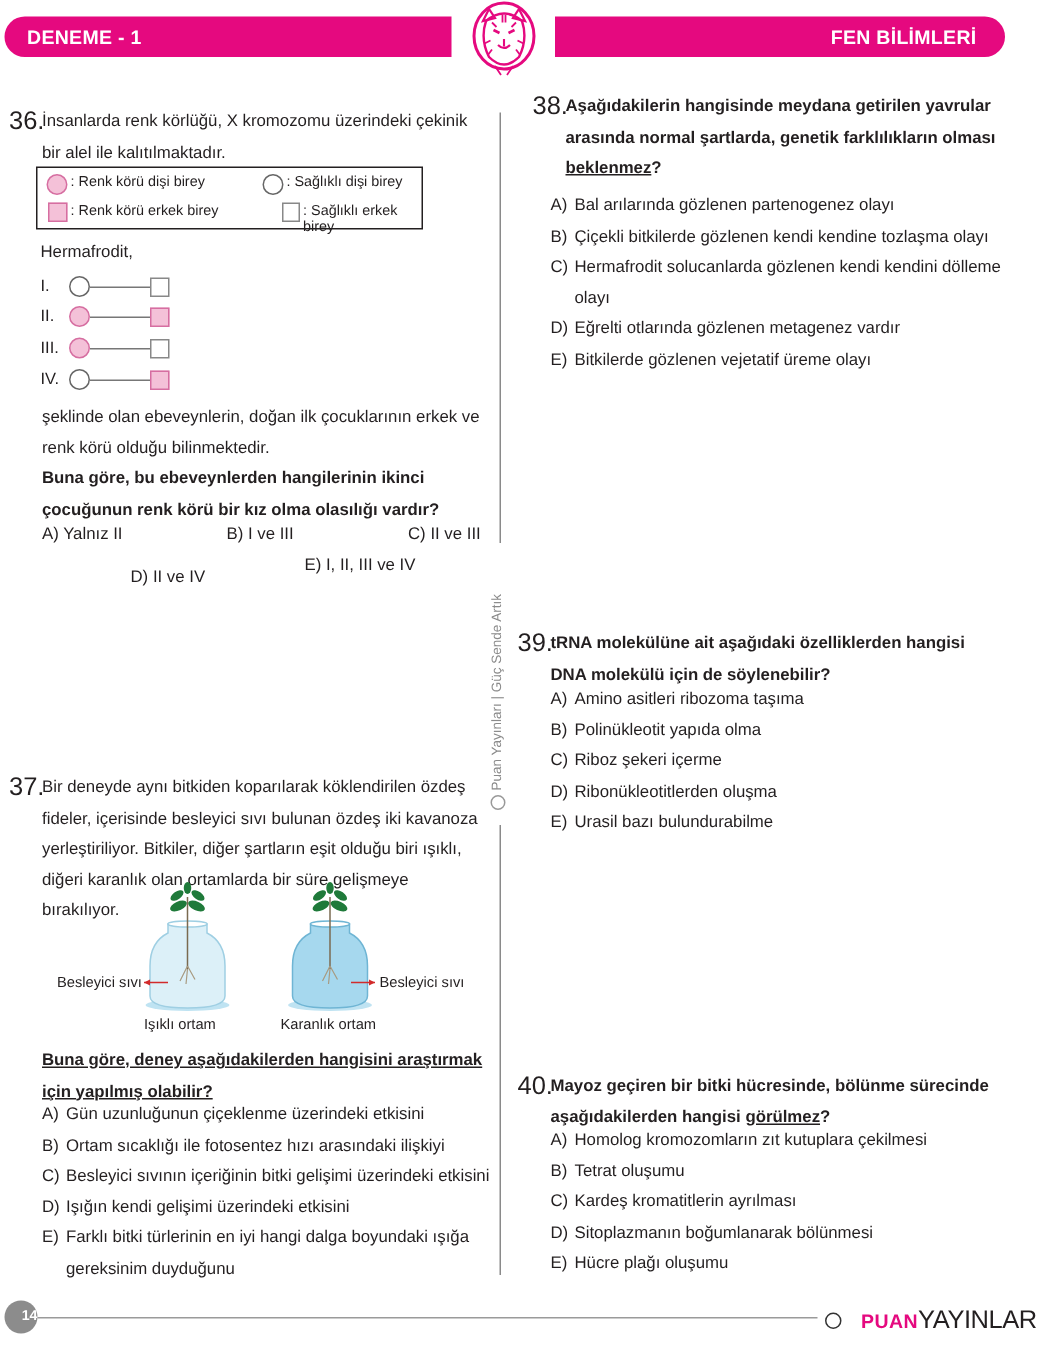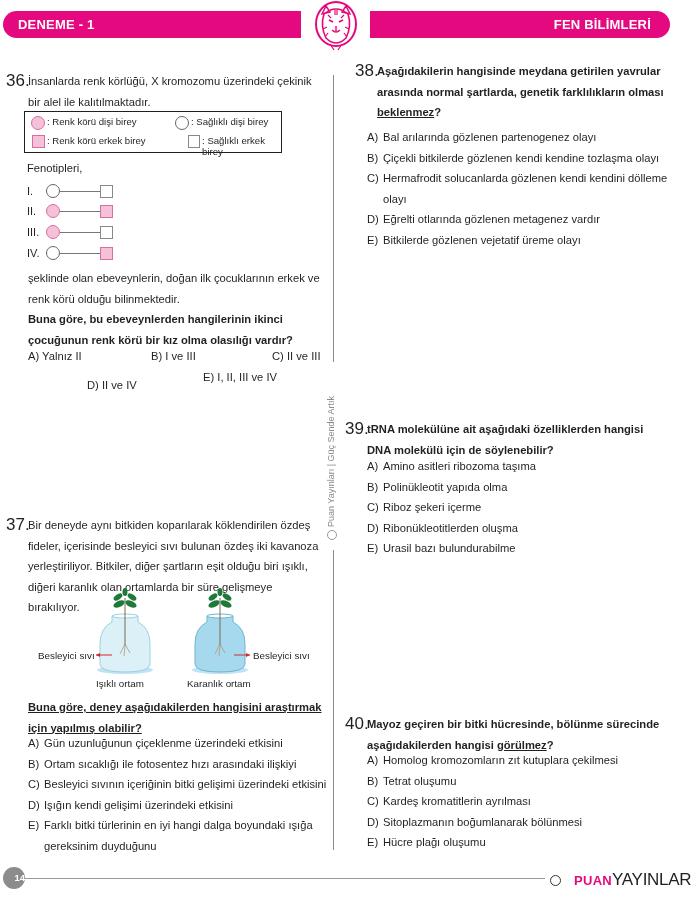--- a/index.html
+++ b/index.html
@@ -96,21 +96,21 @@
   <div class="lg-item" style="left:7px;top:23px;">
     <span class="shape-s pink"></span>
     <span class="lg-label">: Renk körü erkek birey</span>
   </div>
   <div class="lg-item" style="left:151px;top:23px;padding-left:12px;">
     <span class="shape-s white"></span>
     <span class="lg-label">: Sağlıklı erkek birey</span>
   </div>
 </div>
 
-<div style="position:absolute;left:27px;top:162px;">Fenotipleri,</div>
+<div style="position:absolute;left:27px;top:162px;">Hermafrodit,</div>
 
 <div class="ped-row" style="top:182px;">
   <span class="roman">I.</span>
   <span class="shape-c white"></span>
   <span class="line"></span>
   <span class="shape-s white"></span>
 </div>
 <div class="ped-row" style="top:202px;">
   <span class="roman">II.</span>
   <span class="shape-c pink"></span>

